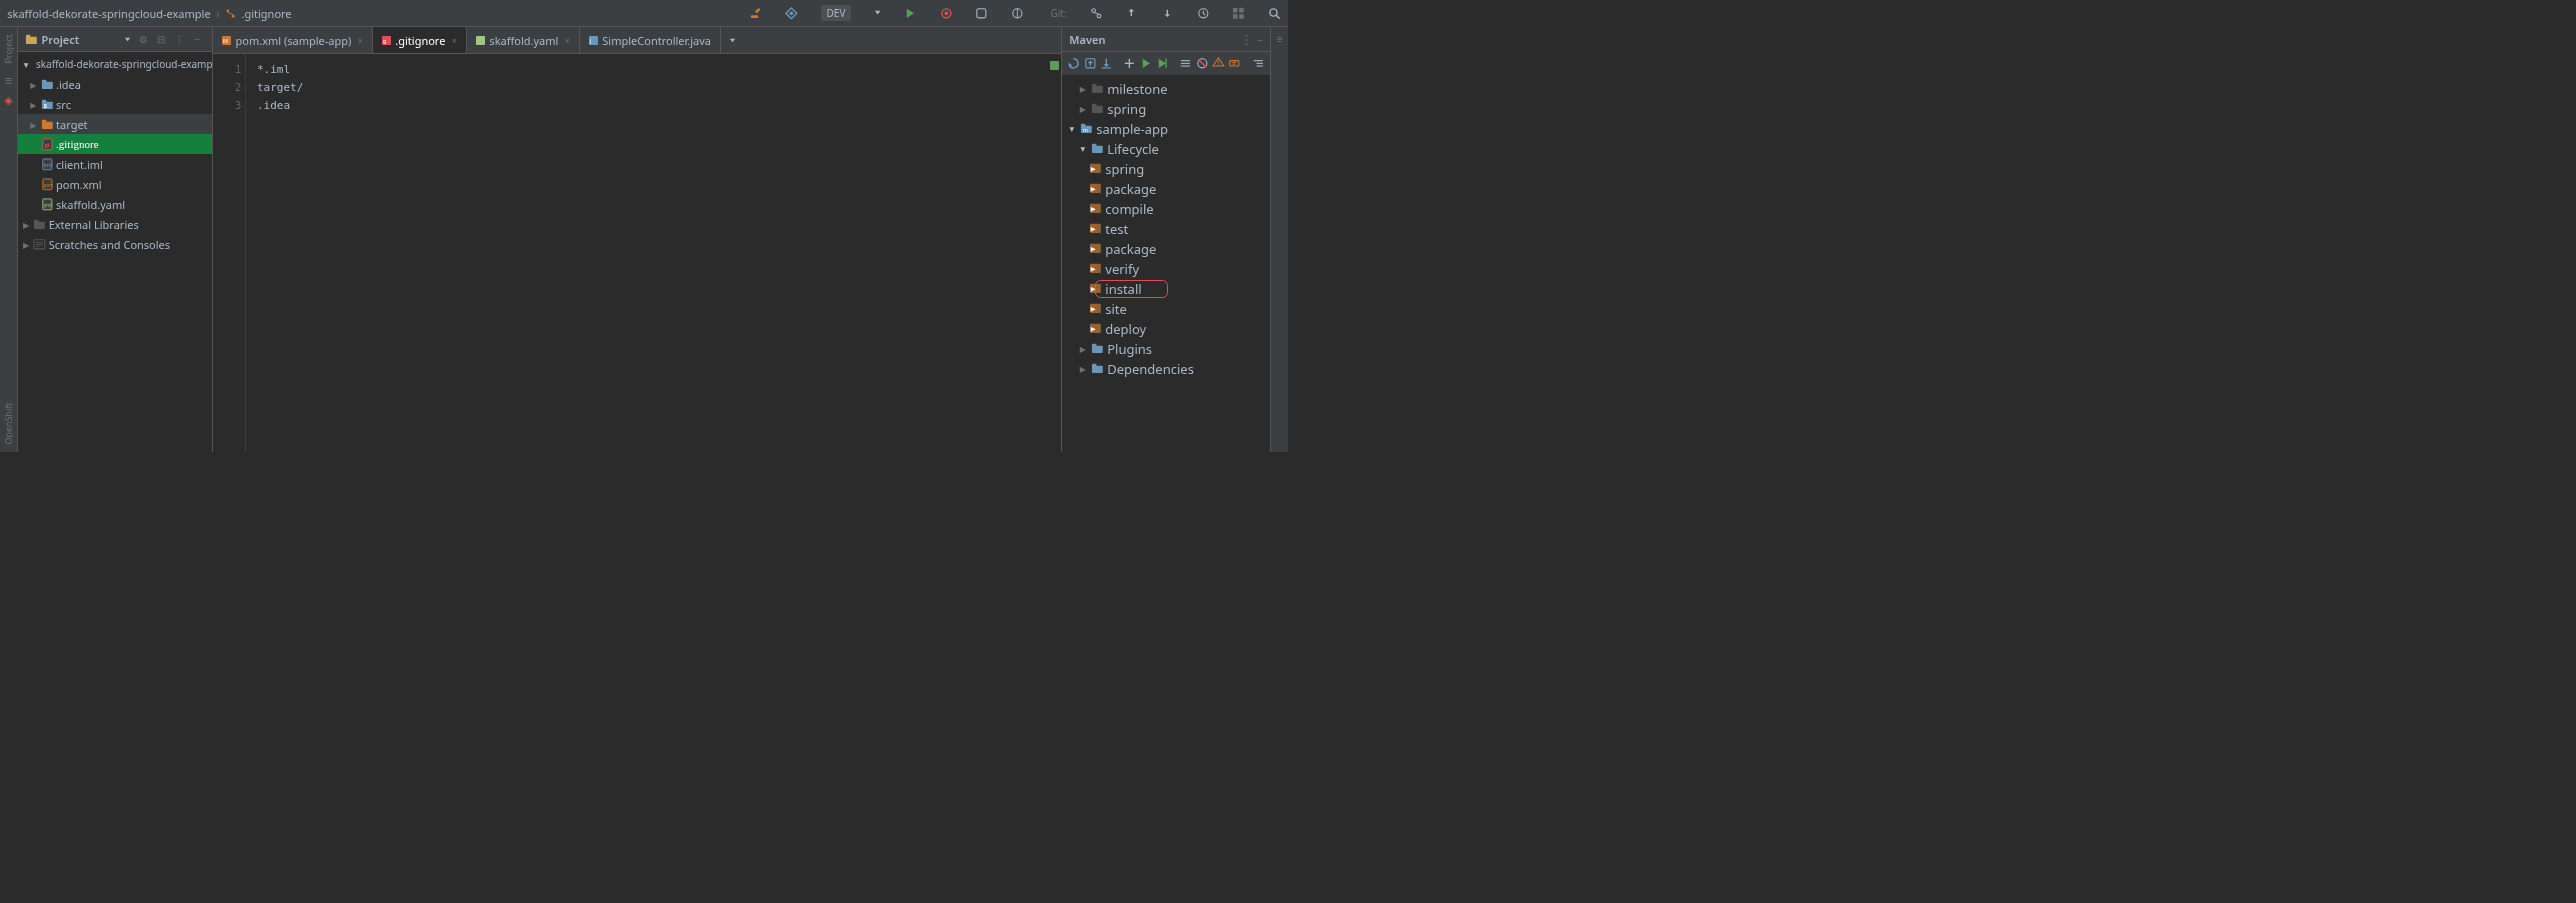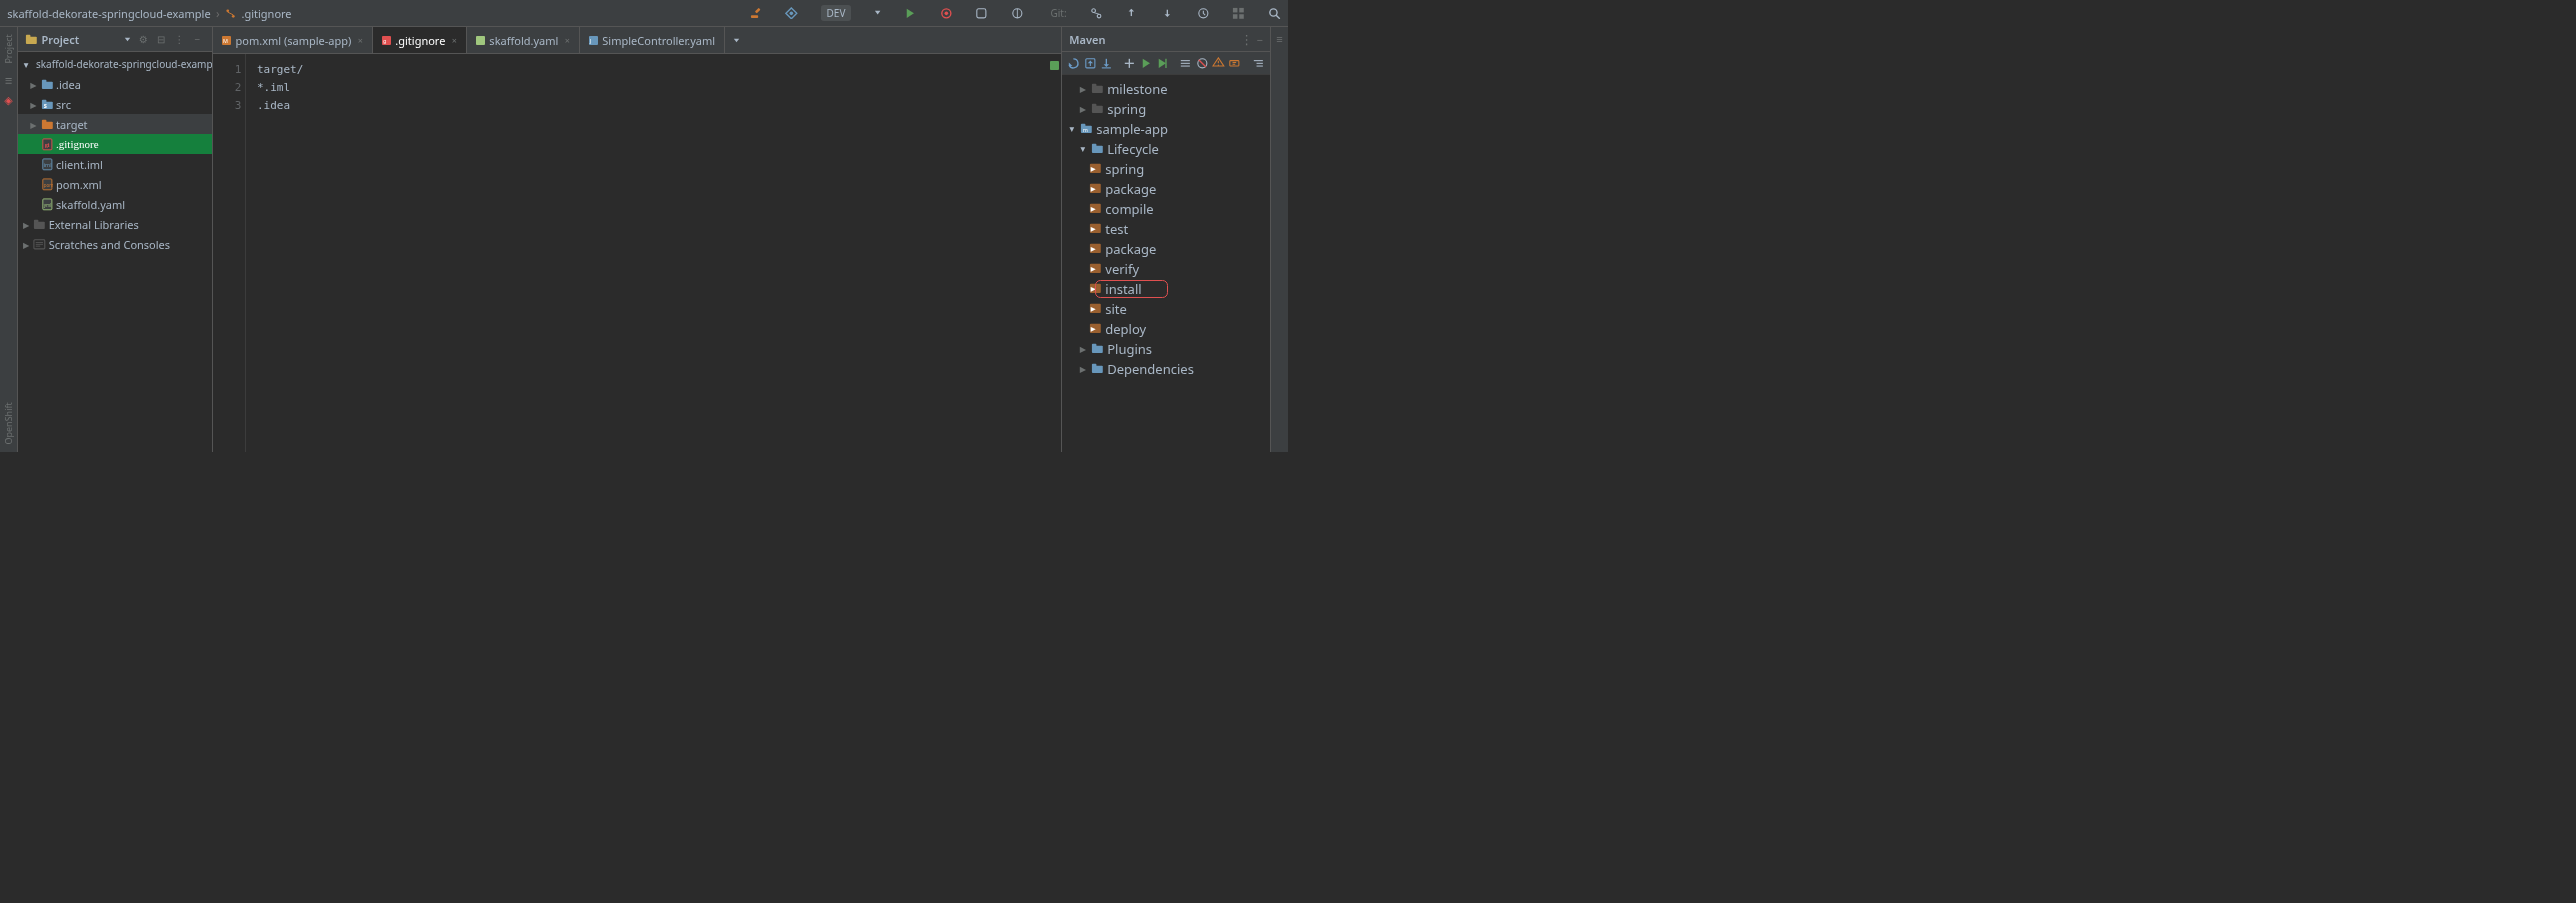--- a/index.html
+++ b/index.html
@@ -559,38 +559,38 @@
         </svg>
         <span>skaffold.yaml</span>
         <span class="tab-close">×</span>
       </div>
 
       <div class="tab">
         <svg width="9" height="9" viewBox="0 0 10 10" style="font-size:12px">
           <rect x="0" y="0" width="10" height="10" rx="1" fill="#6897bb"></rect>
           <text x="1" y="8" font-size="6" fill="#fff">J</text>
         </svg>
-        <span>SimpleController.yaml</span>
+        <span>SimpleController.java</span>
       </div>
       <div class="tab-more">
         <svg width="9" height="9" viewBox="0 0 10 10">
             <polygon points="2,3 8,3 5,7" fill="#a9b7c6"></polygon>
           </svg>
       </div>
     </div>
 
     <div class="editor-content">
       <div class="line-numbers">
         <div>1</div>
         <div>2</div>
         <div>3</div>
       </div>
       <div class="code-area">
+        <div class="code-line">*.iml</div>
         <div class="code-line">target/</div>
-        <div class="code-line">*.iml</div>
         <div class="code-line">.idea</div>
       </div>
       <div class="editor-right-gutter">
         <div class="gutter-mark"></div>
       </div>
     </div>
   </div>
 
   <div class="maven-panel">
     <div class="maven-header">

